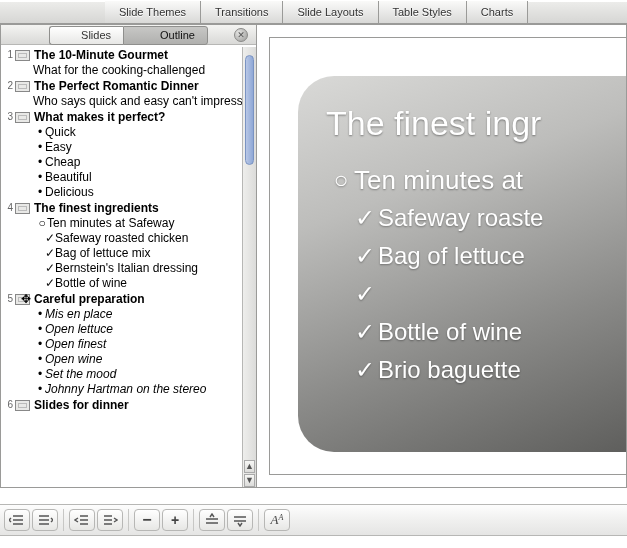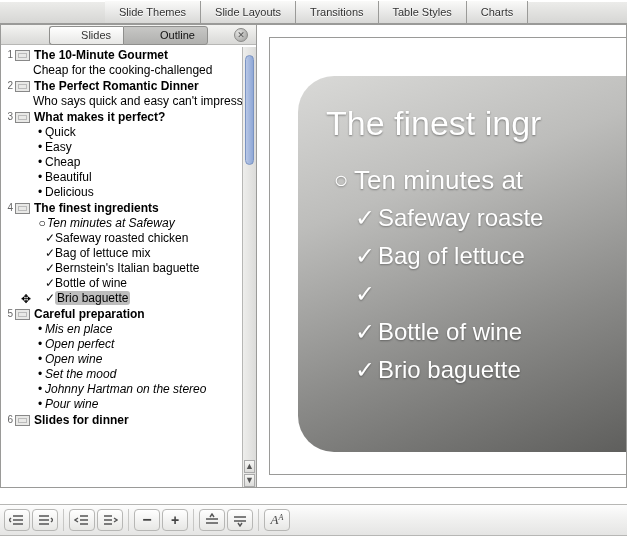--- a/index.html
+++ b/index.html
@@ -129,21 +129,21 @@
     top:2px;left:2px;right:2px;bottom:2px;
     border:1px solid #bbb;
   }
   .slide-title { font-weight: bold; }
   .body-text, .bullet-row {
     line-height: 15px;
     padding-left: 30px;
     white-space: nowrap;
   }
   .bullet-row { padding-left: 32px; }
-  .bullet-row.l2 { padding-left: 34px; font-style: italic; }
+  .bullet-row.l2 { padding-left: 34px; }
   .bullet-row.l3 { padding-left: 42px; }
   .bullet-row .bul { display:inline-block; width:10px; text-align:center; }
   .chkmark { color:#111; }
   .ital { font-style: italic; margin-top: 46px; }
   .sel {
     background: #bdbdbd;
     border-radius: 3px;
     padding: 0 2px;
   }
   .move-cursor {
@@ -243,43 +243,43 @@
   }
   .tb-sep{width:1px;height:22px;background:#c7c7c5;margin:0 3px;}
   .tb-btn svg{width:16px;height:14px;}
 </style>
 </head>
 <body>
 
 <div class="tab-rail">
   <div class="spacer-left"></div>
   <div class="tab-btn">Slide Themes</div>
+  <div class="tab-btn">Transitions</div>
   <div class="tab-btn">Slide Layouts</div>
-  <div class="tab-btn">Transitions</div>
   <div class="tab-btn">Table Styles</div>
   <div class="tab-btn">Charts</div>
 </div>
 
 <div class="split">
 
   <div class="sidebar">
     <div class="sidebar-head">
       <div class="segbtn left">Slides</div>
       <div class="segbtn right active">Outline</div>
       <div class="close-dot">✕</div>
     </div>
 
     <div class="outline" id="outline">
         <div class="slide-block">
           <div class="slide-title-row">
             <span class="num">1</span>
             <span class="slide-icon"></span>
             <span class="slide-title">The 10-Minute Gourmet</span>
           </div>
-          <div class="body-text">Cheap for the cooking-challenged</div>
+          <div class="body-text">What for the cooking-challenged</div>
         </div>
         <div class="slide-block">
           <div class="slide-title-row">
             <span class="num">2</span>
             <span class="slide-icon"></span>
             <span class="slide-title">The Perfect Romantic Dinner</span>
           </div>
           <div class="body-text">Who says quick and easy can't impress?</div>
         </div>
         <div class="slide-block">
@@ -296,36 +296,35 @@
         </div>
         <div class="slide-block">
           <div class="slide-title-row">
             <span class="num">4</span>
             <span class="slide-icon"></span>
             <span class="slide-title">The finest ingredients</span>
           </div>
           <div class="bullet-row l2"><span class="bul">○</span><span>Ten minutes at Safeway</span></div>
           <div class="bullet-row l3"><span class="bul chkmark">✓</span><span>Safeway roasted chicken</span></div>
           <div class="bullet-row l3"><span class="bul chkmark">✓</span><span>Bag of lettuce mix</span></div>
-          <div class="bullet-row l3"><span class="bul chkmark">✓</span><span>Bernstein's Italian baguette</span></div>
+          <div class="bullet-row l3"><span class="bul chkmark">✓</span><span>Bernstein's Italian dressing</span></div>
           <div class="bullet-row l3"><span class="bul chkmark">✓</span><span>Bottle of wine</span></div>
-          <div class="bullet-row l3"><span class="bul chkmark">✓</span><span class="sel">Brio baguette</span></div>
         </div>
         <div class="slide-block">
           <div class="slide-title-row">
             <span class="num">5</span>
             <span class="slide-icon"></span>
             <span class="slide-title">Careful preparation</span>
           </div>
           <div class="bullet-row"><span class="bul">•</span><span class="ital">Mis en place</span></div>
-          <div class="bullet-row"><span class="bul">•</span><span class="ital">Open perfect</span></div>
+          <div class="bullet-row"><span class="bul">•</span><span class="ital">Open lettuce</span></div>
+          <div class="bullet-row"><span class="bul">•</span><span class="ital">Open finest</span></div>
           <div class="bullet-row"><span class="bul">•</span><span class="ital">Open wine</span></div>
           <div class="bullet-row"><span class="bul">•</span><span class="ital">Set the mood</span></div>
           <div class="bullet-row"><span class="bul">•</span><span class="ital">Johnny Hartman on the stereo</span></div>
-          <div class="bullet-row"><span class="bul">•</span><span class="ital">Pour wine</span></div>
         </div>
         <div class="slide-block">
           <div class="slide-title-row">
             <span class="num">6</span>
             <span class="slide-icon"></span>
             <span class="slide-title">Slides for dinner</span>
           </div>
         </div>
         <span class="move-cursor" style="top: 247px;"></span>
       </div>

